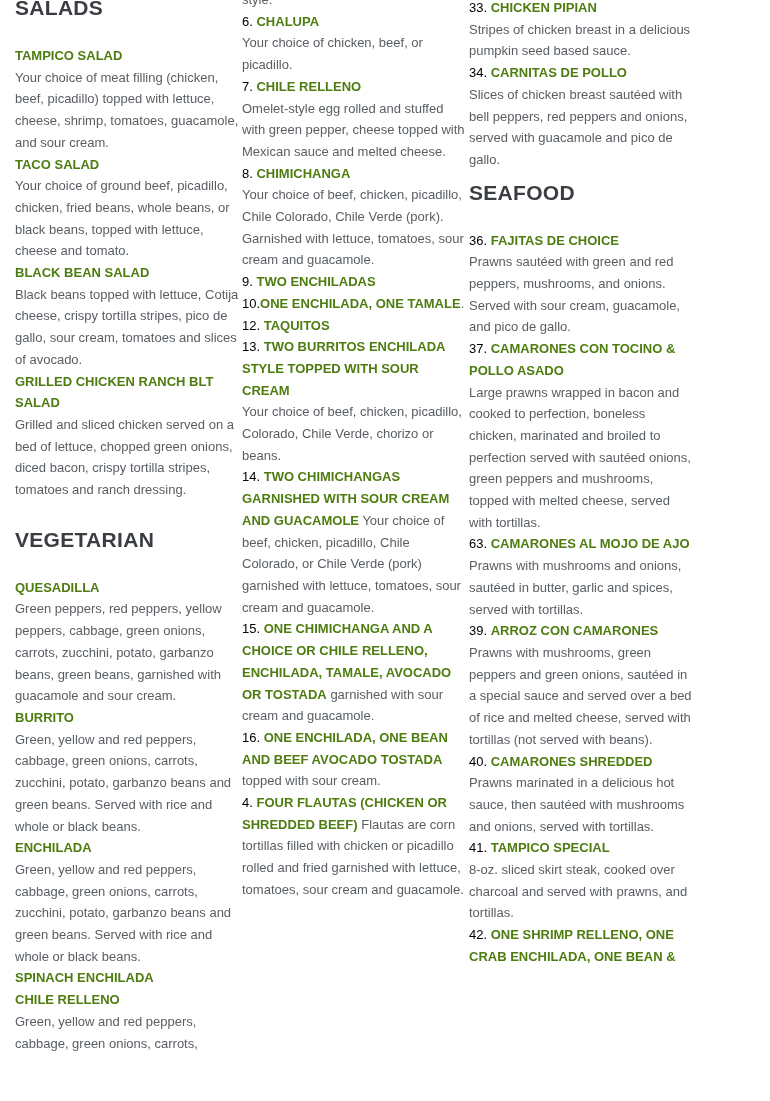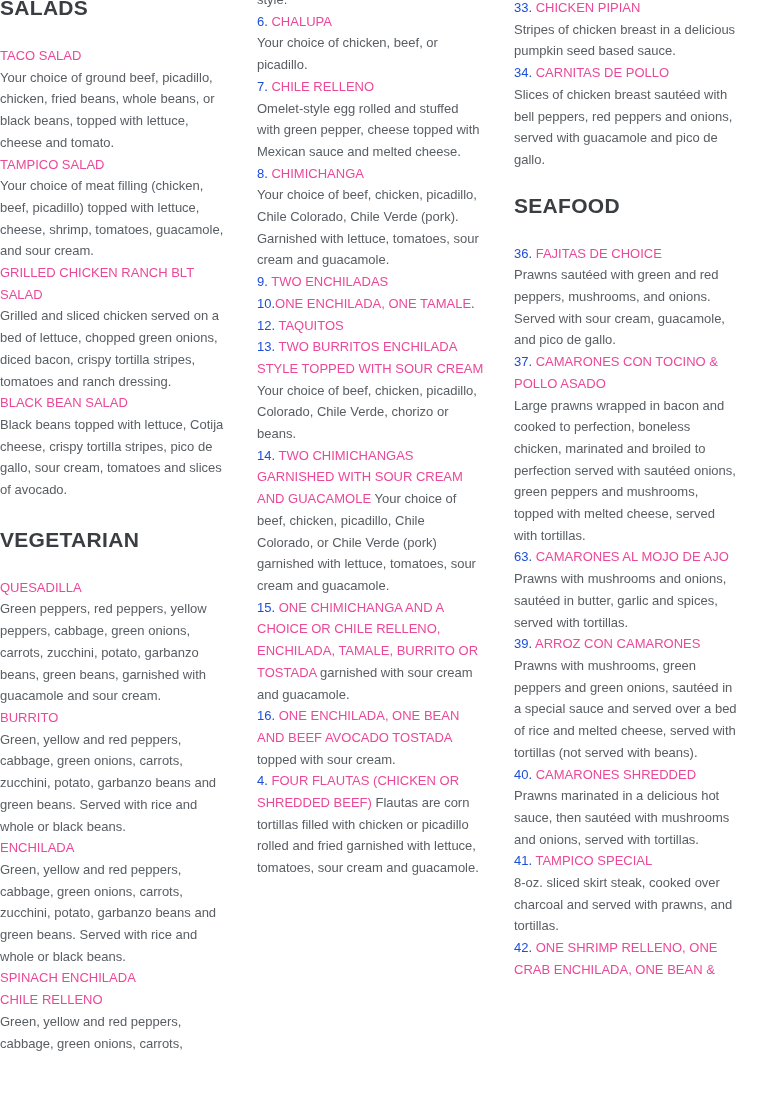--- a/index.html
+++ b/index.html
@@ -2,51 +2,51 @@
 <html><head>
 <meta charset="utf-8">
 <style>
   * { margin:0; padding:0; box-sizing:border-box; }
   html,body { background:#ffffff; }
   .page {
     width:770px; height:1101px; overflow:hidden; background:#ffffff;
     font-family:"Liberation Sans","DejaVu Sans",sans-serif;
     -webkit-font-smoothing:antialiased;
   }
-  .cols { display:flex; gap:30px; align-items:flex-start; }
+  .cols { display:flex; padding-left:15px; align-items:flex-start; }
   .col {
     flex:0 0 227px; width:227px;
     font-size:13px; line-height:21.7px; color:#595e63;
   }
   .col-left   { margin-top:-6px;  }
   .col-middle { margin-top:-11px; }
   .col-right  { margin-top:-3px;  }
   h2.menu-heading {
     font-size:21px; line-height:27px; font-weight:bold;
     color:#3a3d41; margin:25px 0 24px 0; letter-spacing:0.3px;
   }
   .col > h2.menu-heading:first-child { margin-top:0; }
-  .col-right h2.menu-heading { margin-top:21px; }
+  .col-right h2.menu-heading { margin-top:8px; }
   .menu-item {  }
-  .item-name { font-weight:normal; color:#ec4899; }
-  .item-num  { color:#1d4ed8; font-weight:normal; }
+  .item-name { font-weight:bold; color:#4d7c0f; }
+  .item-num  { color:#000000; font-weight:normal; }
   .partial-line { color:#595e63; }
 </style>
 </head>
 <body>
 
 <div class="page">
   <div class="cols">
     <div class="col col-left">
         <h2 class="menu-heading">SALADS</h2>
         <div class="menu-items">
+          <div class="menu-item"><span class="item-name">TAMPICO SALAD</span><br><span class="item-desc">Your choice of meat filling (chicken, beef, picadillo) topped with lettuce, cheese, shrimp, tomatoes, guacamole, and sour cream.</span></div>
           <div class="menu-item"><span class="item-name">TACO SALAD</span><br><span class="item-desc">Your choice of ground beef, picadillo, chicken, fried beans, whole beans, or black beans, topped with lettuce, cheese and tomato.</span></div>
-          <div class="menu-item"><span class="item-name">TAMPICO SALAD</span><br><span class="item-desc">Your choice of meat filling (chicken, beef, picadillo) topped with lettuce, cheese, shrimp, tomatoes, guacamole, and sour cream.</span></div>
+          <div class="menu-item"><span class="item-name">BLACK BEAN SALAD</span><br><span class="item-desc">Black beans topped with lettuce, Cotija cheese, crispy tortilla stripes, pico de gallo, sour cream, tomatoes and slices of avocado.</span></div>
           <div class="menu-item"><span class="item-name">GRILLED CHICKEN RANCH BLT SALAD</span><br><span class="item-desc">Grilled and sliced chicken served on a bed of lettuce, chopped green onions, diced bacon, crispy tortilla stripes, tomatoes and ranch dressing.</span></div>
-          <div class="menu-item"><span class="item-name">BLACK BEAN SALAD</span><br><span class="item-desc">Black beans topped with lettuce, Cotija cheese, crispy tortilla stripes, pico de gallo, sour cream, tomatoes and slices of avocado.</span></div>
         </div>
         <h2 class="menu-heading">VEGETARIAN</h2>
         <div class="menu-items">
           <div class="menu-item"><span class="item-name">QUESADILLA</span><br><span class="item-desc">Green peppers, red peppers, yellow peppers, cabbage, green onions, carrots, zucchini, potato, garbanzo beans, green beans, garnished with guacamole and sour cream.</span></div>
           <div class="menu-item"><span class="item-name">BURRITO</span><br><span class="item-desc">Green, yellow and red peppers, cabbage, green onions, carrots, zucchini, potato, garbanzo beans and green beans. Served with rice and whole or black beans.</span></div>
           <div class="menu-item"><span class="item-name">ENCHILADA</span><br><span class="item-desc">Green, yellow and red peppers, cabbage, green onions, carrots, zucchini, potato, garbanzo beans and green beans. Served with rice and whole or black beans.</span></div>
           <div class="menu-item"><span class="item-name">SPINACH ENCHILADA</span><br></div>
           <div class="menu-item"><span class="item-name">CHILE RELLENO</span><br><span class="item-desc">Green, yellow and red peppers, cabbage, green onions, carrots,</span></div>
         </div>
       </div>
@@ -54,21 +54,21 @@
         <div class="partial-line">style.</div>
         <div class="menu-items">
           <div class="menu-item"><span class="item-num">6. </span><span class="item-name">CHALUPA</span><br><span class="item-desc">Your choice of chicken, beef, or picadillo.</span></div>
           <div class="menu-item"><span class="item-num">7. </span><span class="item-name">CHILE RELLENO</span><br><span class="item-desc">Omelet-style egg rolled and stuffed with green pepper, cheese topped with Mexican sauce and melted cheese.</span></div>
           <div class="menu-item"><span class="item-num">8. </span><span class="item-name">CHIMICHANGA</span><br><span class="item-desc">Your choice of beef, chicken, picadillo, Chile Colorado, Chile Verde (pork). Garnished with lettuce, tomatoes, sour cream and guacamole.</span></div>
           <div class="menu-item"><span class="item-num">9. </span><span class="item-name">TWO ENCHILADAS</span></div>
           <div class="menu-item"><span class="item-num">10.</span><span class="item-name">ONE ENCHILADA, ONE TAMALE</span><span class="item-desc">.</span></div>
           <div class="menu-item"><span class="item-num">12. </span><span class="item-name">TAQUITOS</span><br></div>
           <div class="menu-item"><span class="item-num">13. </span><span class="item-name">TWO BURRITOS ENCHILADA STYLE TOPPED WITH SOUR CREAM</span><br><span class="item-desc">Your choice of beef, chicken, picadillo, Colorado, Chile Verde, chorizo or beans.</span></div>
           <div class="menu-item"><span class="item-num">14. </span><span class="item-name">TWO CHIMICHANGAS GARNISHED WITH SOUR CREAM AND GUACAMOLE</span> <span class="item-desc">Your choice of beef, chicken, picadillo, Chile Colorado, or Chile Verde (pork) garnished with lettuce, tomatoes, sour cream and guacamole.</span></div>
-          <div class="menu-item"><span class="item-num">15. </span><span class="item-name">ONE CHIMICHANGA AND A CHOICE OR CHILE RELLENO, ENCHILADA, TAMALE, BURRITO OR TOSTADA</span> <span class="item-desc">garnished with sour cream and guacamole.</span></div>
+          <div class="menu-item"><span class="item-num">15. </span><span class="item-name">ONE CHIMICHANGA AND A CHOICE OR CHILE RELLENO, ENCHILADA, TAMALE, AVOCADO OR TOSTADA</span> <span class="item-desc">garnished with sour cream and guacamole.</span></div>
           <div class="menu-item"><span class="item-num">16. </span><span class="item-name">ONE ENCHILADA, ONE BEAN AND BEEF AVOCADO TOSTADA</span> <span class="item-desc">topped with sour cream.</span></div>
           <div class="menu-item"><span class="item-num">4. </span><span class="item-name">FOUR FLAUTAS (CHICKEN OR SHREDDED BEEF)</span> <span class="item-desc">Flautas are corn tortillas filled with chicken or picadillo rolled and fried garnished with lettuce, tomatoes, sour cream and guacamole.</span></div>
         </div>
       </div>
     <div class="col col-right">
         <div class="menu-items">
           <div class="menu-item"><span class="item-num">33. </span><span class="item-name">CHICKEN PIPIAN</span><br><span class="item-desc">Stripes of chicken breast in a delicious pumpkin seed based sauce.</span></div>
           <div class="menu-item"><span class="item-num">34. </span><span class="item-name">CARNITAS DE POLLO</span><br><span class="item-desc">Slices of chicken breast sautéed with bell peppers, red peppers and onions, served with guacamole and pico de gallo.</span></div>
         </div>
         <h2 class="menu-heading">SEAFOOD</h2>

